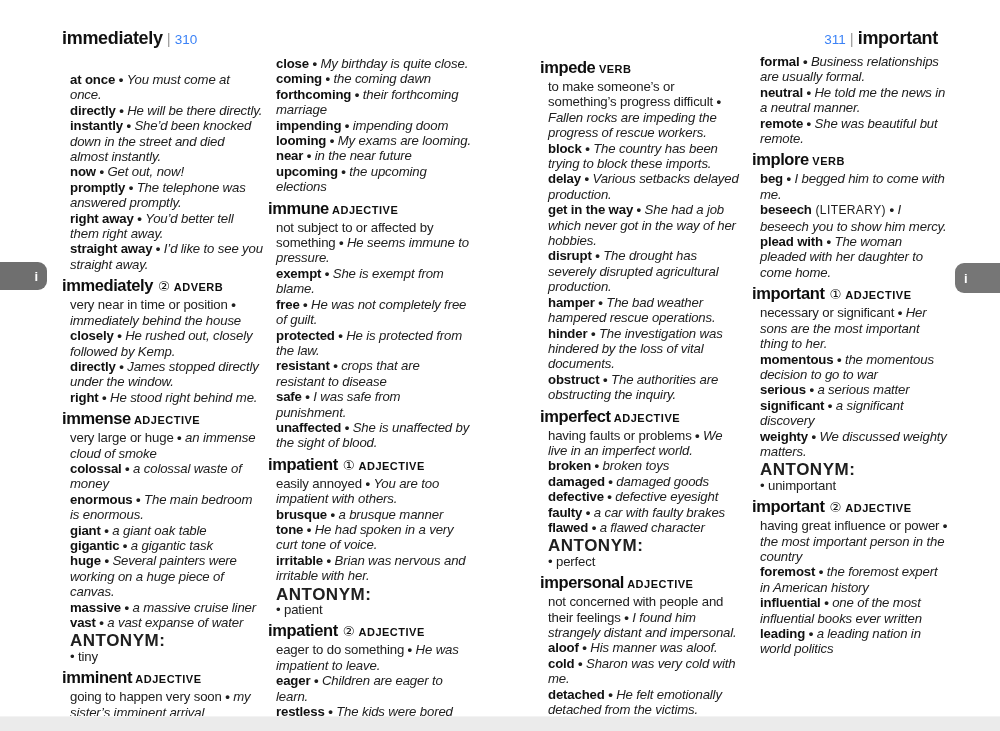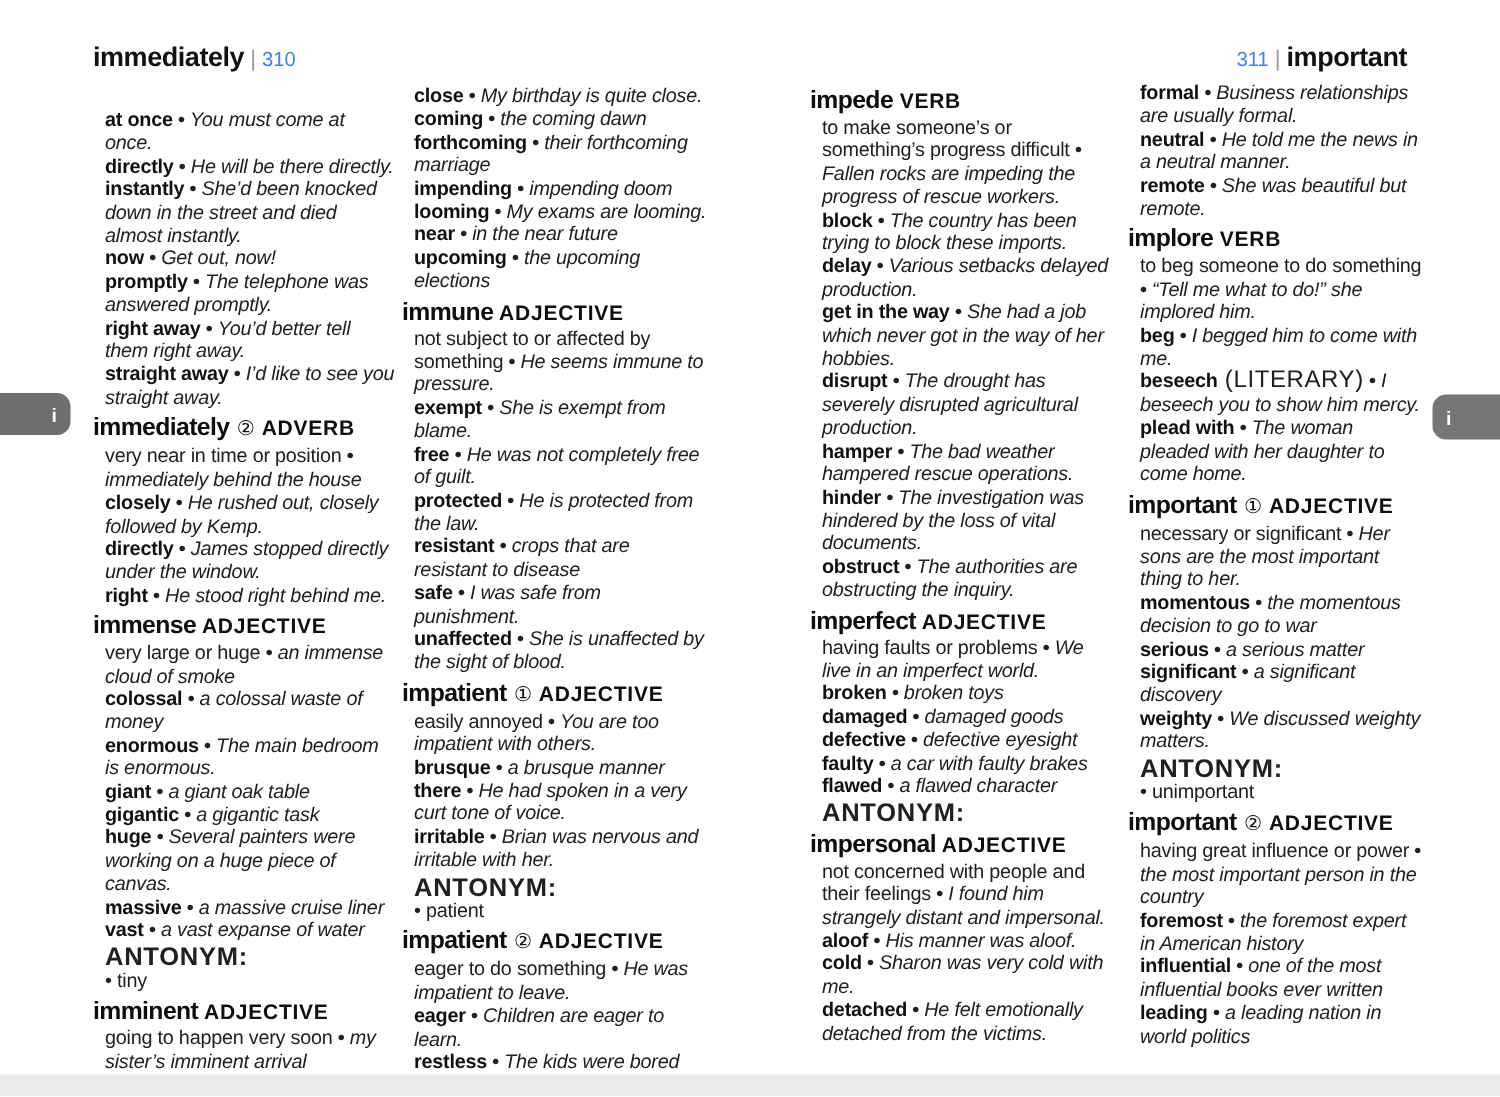--- a/index.html
+++ b/index.html
@@ -19,27 +19,27 @@
   
   .col { position:absolute; font-size:13.2px; line-height:15.4px; letter-spacing:-0.15px; }
   #col1 { left:62px;  top:72px; width:201px; }
   #col2 { left:268px; top:56px; width:203px; }
   #col3 { left:540px; top:54px; width:201px; }
   #col4 { left:752px; top:54px; width:196px; }
 
   .entry-head { font-size:16.5px; font-weight:bold; line-height:19px;
                 margin-top:4px; letter-spacing:-0.4px; color:#0e0e0e; }
   .sense { font-weight:normal; font-size:13.5px; font-family:"DejaVu Sans",sans-serif; padding:0 1px; }
-  .pos   { font-size:14px; font-weight:bold; letter-spacing:0.5px; }
+  .pos   { font-size:11px; font-weight:bold; letter-spacing:0.5px; }
 
   .def, .syn, .ant, .ant-label { padding-left:8px; color:#202020; }
   .sw { font-weight:bold; color:#101010; }
   .ex { font-style:italic; }
   .bul { font-weight:bold; }
-  .lit { font-size:16px; font-weight:normal; letter-spacing:0.4px; }
+  .lit { font-size:12px; font-weight:normal; letter-spacing:0.4px; }
   .ant-label { font-size:17px; font-weight:bold; letter-spacing:0.5px; margin-top:3px; }
 
   
   .tab { position:absolute; background:#6f6f6f; color:#fff; font-size:13px;
          font-weight:bold; display:flex; align-items:center; box-sizing:border-box; }
   #tab-left  { left:0;  top:262px; width:47px; height:28px; border-radius:0 9px 9px 0;
                justify-content:flex-end; padding-right:9px; }
   #tab-right { right:0; top:263px; width:45px; height:30px; border-radius:9px 0 0 9px;
                justify-content:flex-start; padding-left:9px; background:#767676; }
 
@@ -96,21 +96,21 @@
     <div class="def"><span class="dt">not subject to or affected by something</span><span class="bul"> • </span><span class="ex">He seems immune to pressure.</span></div>
     <div class="syn"><span class="sw">exempt</span><span class="bul"> • </span><span class="ex">She is exempt from blame.</span></div>
     <div class="syn"><span class="sw">free</span><span class="bul"> • </span><span class="ex">He was not completely free of guilt.</span></div>
     <div class="syn"><span class="sw">protected</span><span class="bul"> • </span><span class="ex">He is protected from the law.</span></div>
     <div class="syn"><span class="sw">resistant</span><span class="bul"> • </span><span class="ex">crops that are resistant to disease</span></div>
     <div class="syn"><span class="sw">safe</span><span class="bul"> • </span><span class="ex">I was safe from punishment.</span></div>
     <div class="syn"><span class="sw">unaffected</span><span class="bul"> • </span><span class="ex">She is unaffected by the sight of blood.</span></div>
     <div class="entry-head"><span class="hw">impatient</span><span class="sense"> ①</span><span class="pos"> ADJECTIVE</span></div>
     <div class="def"><span class="dt">easily annoyed</span><span class="bul"> • </span><span class="ex">You are too impatient with others.</span></div>
     <div class="syn"><span class="sw">brusque</span><span class="bul"> • </span><span class="ex">a brusque manner</span></div>
-    <div class="syn"><span class="sw">there</span><span class="bul"> • </span><span class="ex">He had spoken in a very curt tone of voice.</span></div>
+    <div class="syn"><span class="sw">tone</span><span class="bul"> • </span><span class="ex">He had spoken in a very curt tone of voice.</span></div>
     <div class="syn"><span class="sw">irritable</span><span class="bul"> • </span><span class="ex">Brian was nervous and irritable with her.</span></div>
     <div class="ant-label">ANTONYM:</div>
     <div class="ant">• patient</div>
     <div class="entry-head"><span class="hw">impatient</span><span class="sense"> ②</span><span class="pos"> ADJECTIVE</span></div>
     <div class="def"><span class="dt">eager to do something</span><span class="bul"> • </span><span class="ex">He was impatient to leave.</span></div>
     <div class="syn"><span class="sw">eager</span><span class="bul"> • </span><span class="ex">Children are eager to learn.</span></div>
     <div class="syn"><span class="sw">restless</span><span class="bul"> • </span><span class="ex">The kids were bored and restless.</span></div>
   </div>
 <div class="col" id="col3">
     <div class="entry-head"><span class="hw">impede</span><span class="pos"> VERB</span></div>
@@ -123,32 +123,32 @@
     <div class="syn"><span class="sw">hinder</span><span class="bul"> • </span><span class="ex">The investigation was hindered by the loss of vital documents.</span></div>
     <div class="syn"><span class="sw">obstruct</span><span class="bul"> • </span><span class="ex">The authorities are obstructing the inquiry.</span></div>
     <div class="entry-head"><span class="hw">imperfect</span><span class="pos"> ADJECTIVE</span></div>
     <div class="def"><span class="dt">having faults or problems</span><span class="bul"> • </span><span class="ex">We live in an imperfect world.</span></div>
     <div class="syn"><span class="sw">broken</span><span class="bul"> • </span><span class="ex">broken toys</span></div>
     <div class="syn"><span class="sw">damaged</span><span class="bul"> • </span><span class="ex">damaged goods</span></div>
     <div class="syn"><span class="sw">defective</span><span class="bul"> • </span><span class="ex">defective eyesight</span></div>
     <div class="syn"><span class="sw">faulty</span><span class="bul"> • </span><span class="ex">a car with faulty brakes</span></div>
     <div class="syn"><span class="sw">flawed</span><span class="bul"> • </span><span class="ex">a flawed character</span></div>
     <div class="ant-label">ANTONYM:</div>
+    <div class="ant">• perfect</div>
     <div class="entry-head"><span class="hw">impersonal</span><span class="pos"> ADJECTIVE</span></div>
     <div class="def"><span class="dt">not concerned with people and their feelings</span><span class="bul"> • </span><span class="ex">I found him strangely distant and impersonal.</span></div>
     <div class="syn"><span class="sw">aloof</span><span class="bul"> • </span><span class="ex">His manner was aloof.</span></div>
     <div class="syn"><span class="sw">cold</span><span class="bul"> • </span><span class="ex">Sharon was very cold with me.</span></div>
     <div class="syn"><span class="sw">detached</span><span class="bul"> • </span><span class="ex">He felt emotionally detached from the victims.</span></div>
   </div>
 <div class="col" id="col4">
     <div class="syn"><span class="sw">formal</span><span class="bul"> • </span><span class="ex">Business relationships are usually formal.</span></div>
     <div class="syn"><span class="sw">neutral</span><span class="bul"> • </span><span class="ex">He told me the news in a neutral manner.</span></div>
     <div class="syn"><span class="sw">remote</span><span class="bul"> • </span><span class="ex">She was beautiful but remote.</span></div>
     <div class="entry-head"><span class="hw">implore</span><span class="pos"> VERB</span></div>
-    <div class="def"><span class="dt">to beg someone to do something</span><span class="bul"> • </span><span class="ex">“Tell me what to do!” she implored him.</span></div>
     <div class="syn"><span class="sw">beg</span><span class="bul"> • </span><span class="ex">I begged him to come with me.</span></div>
     <div class="syn"><span class="sw">beseech</span><span class="lit"> (LITERARY)</span><span class="bul"> • </span><span class="ex">I beseech you to show him mercy.</span></div>
     <div class="syn"><span class="sw">plead with</span><span class="bul"> • </span><span class="ex">The woman pleaded with her daughter to come home.</span></div>
     <div class="entry-head"><span class="hw">important</span><span class="sense"> ①</span><span class="pos"> ADJECTIVE</span></div>
     <div class="def"><span class="dt">necessary or significant</span><span class="bul"> • </span><span class="ex">Her sons are the most important thing to her.</span></div>
     <div class="syn"><span class="sw">momentous</span><span class="bul"> • </span><span class="ex">the momentous decision to go to war</span></div>
     <div class="syn"><span class="sw">serious</span><span class="bul"> • </span><span class="ex">a serious matter</span></div>
     <div class="syn"><span class="sw">significant</span><span class="bul"> • </span><span class="ex">a significant discovery</span></div>
     <div class="syn"><span class="sw">weighty</span><span class="bul"> • </span><span class="ex">We discussed weighty matters.</span></div>
     <div class="ant-label">ANTONYM:</div>

